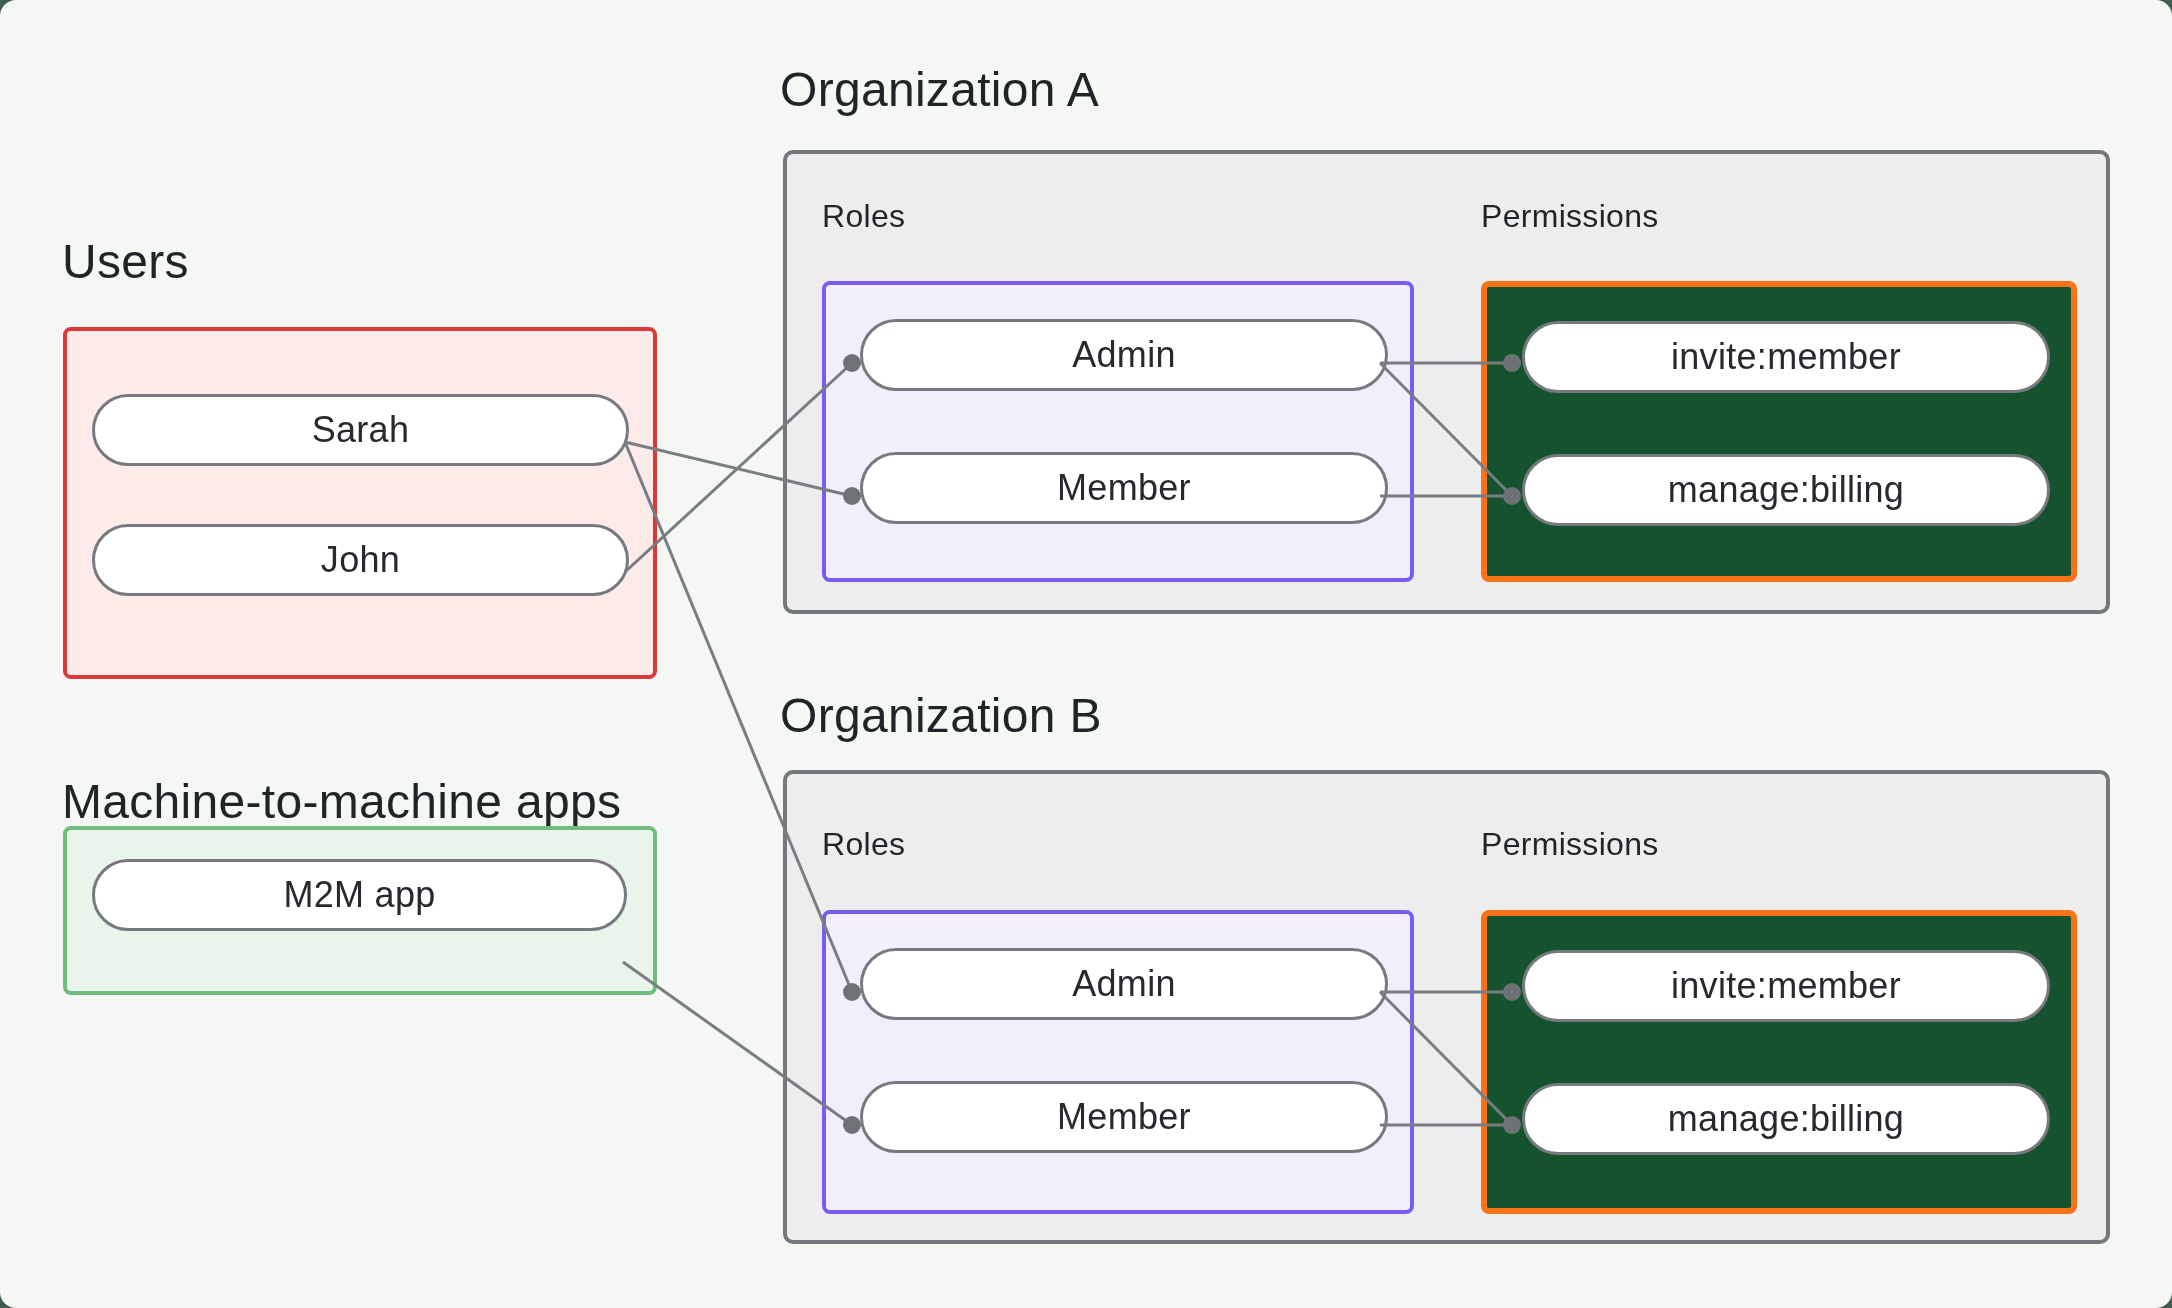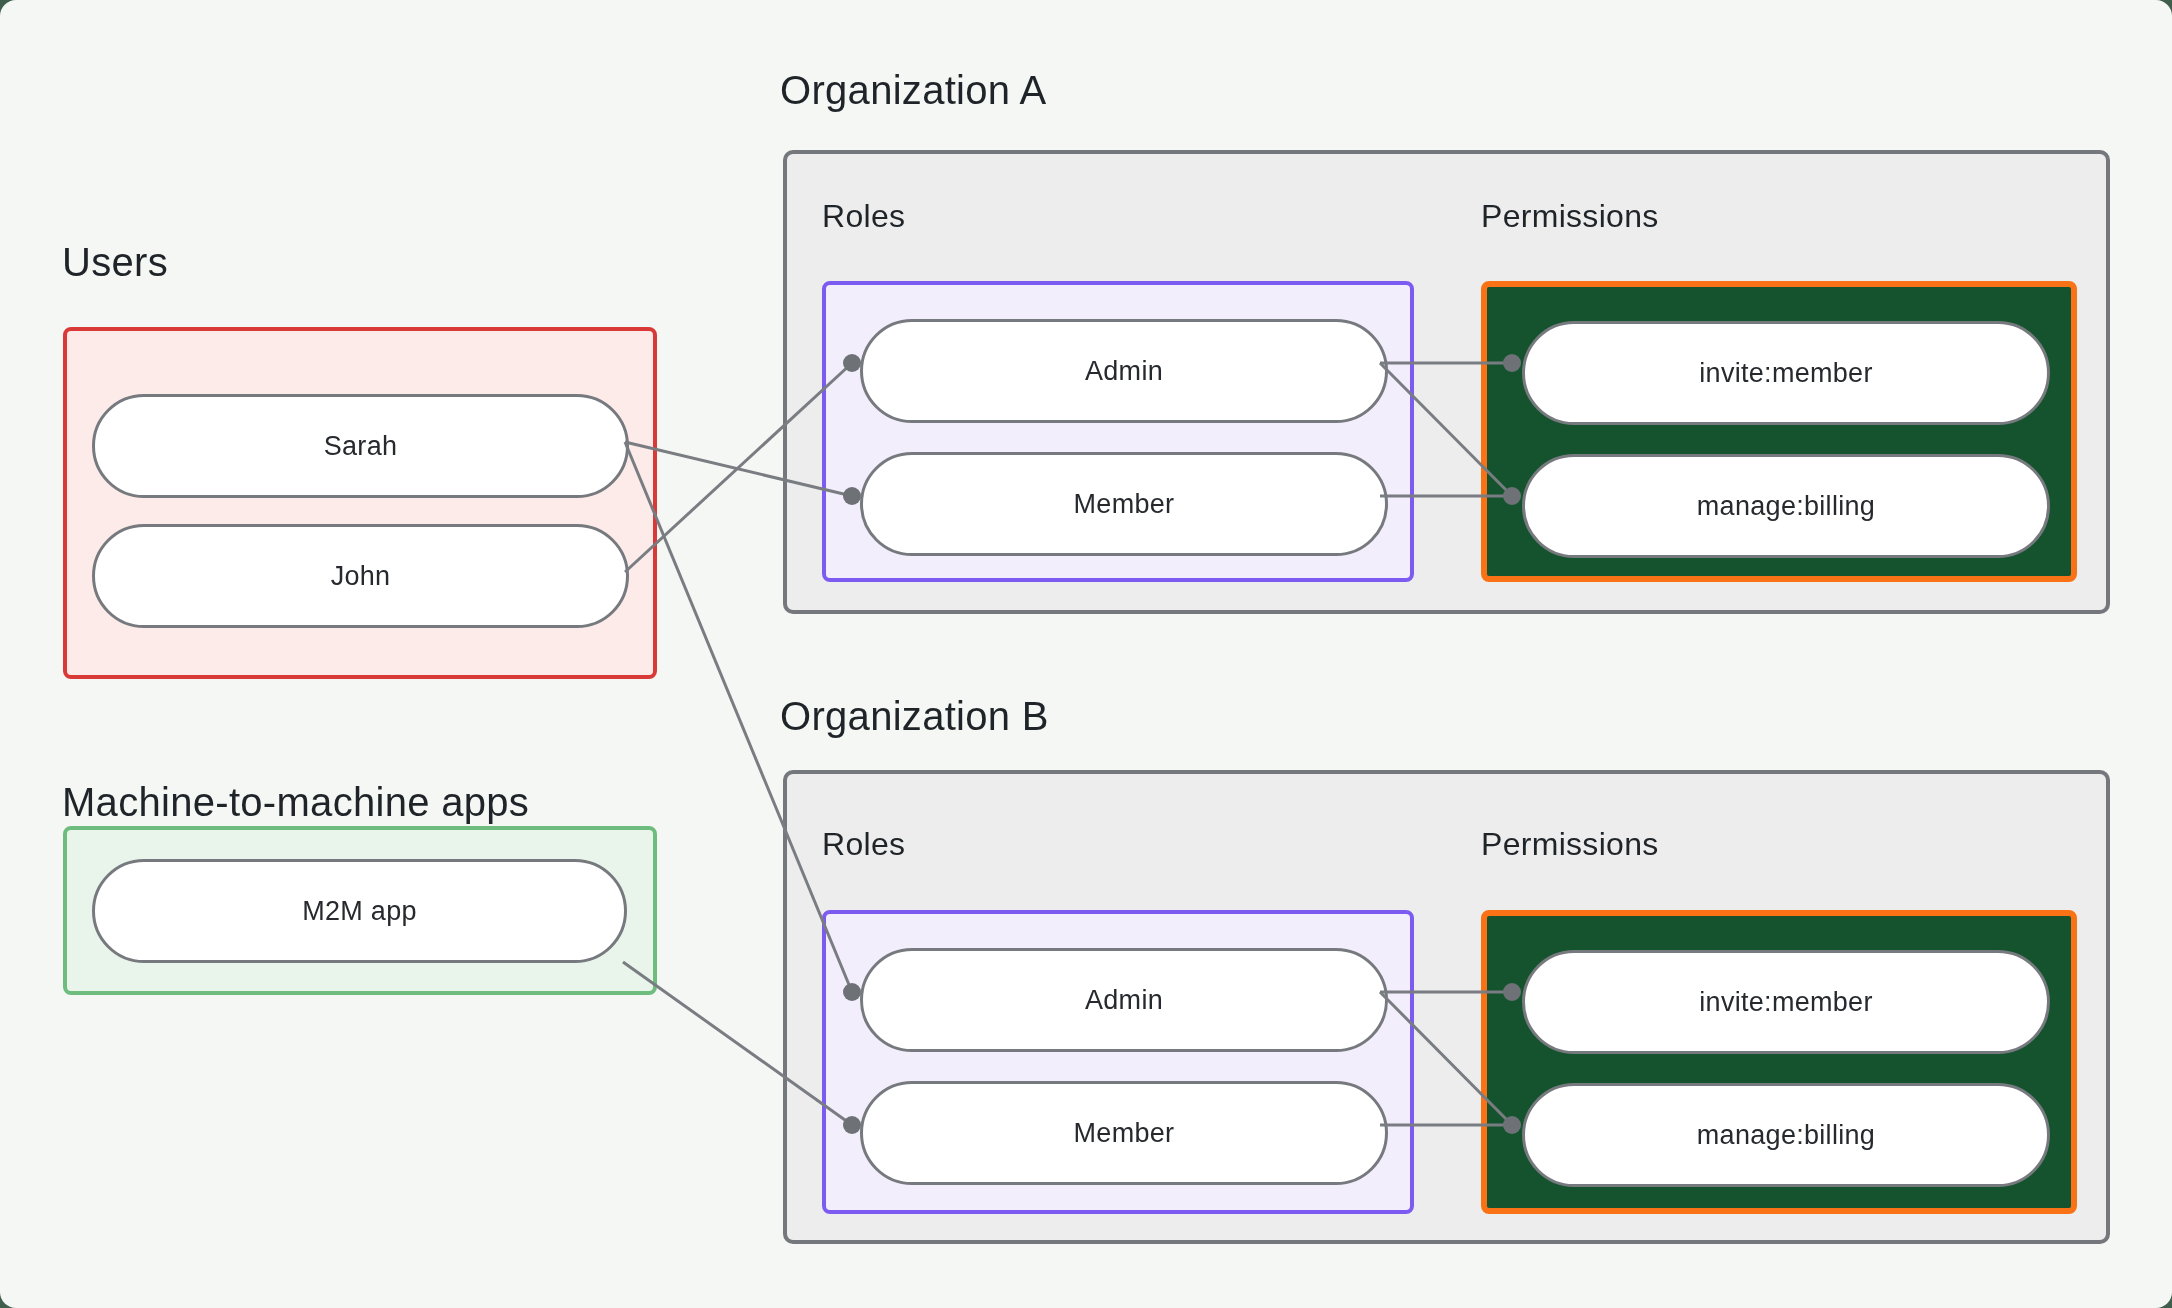--- a/index.html
+++ b/index.html
@@ -9,40 +9,40 @@
     font-family:"Liberation Sans","DejaVu Sans",sans-serif;
     position:relative;
     overflow:hidden;
   }
   .stage{
     position:absolute;left:0;top:0;width:2172px;height:1308px;
     background:#f5f7f5;border-radius:16px;
   }
   .section-label{
     position:absolute;
-    font-size:40px;line-height:48px;font-weight:500;
+    font-size:48px;line-height:48px;font-weight:500;
     color:#1f2428;letter-spacing:0.3px;white-space:nowrap;
   }
   .group-box{
     position:absolute;border-radius:8px;box-sizing:border-box;
   }
   .org-box{
     position:absolute;border:4px solid #74787c;border-radius:10px;
     background:#ededee;box-sizing:border-box;
   }
   .inner-label{
     position:absolute;
     font-size:32px;line-height:48px;font-weight:500;
     color:#1f2428;letter-spacing:0.3px;white-space:nowrap;
   }
   .pill{
-    position:absolute;height:104px;box-sizing:border-box;
+    position:absolute;height:72px;box-sizing:border-box;
     background:#ffffff;border:3px solid #76797e;border-radius:52px;
     display:flex;align-items:center;justify-content:center;
-    font-size:27px;color:#26292e;letter-spacing:0.3px;
+    font-size:36px;color:#26292e;letter-spacing:0.3px;
   }
   .users-box{left:63px;top:327px;width:594px;height:352px;border:4px solid #d93a38;background:#fcebe9;text-align:center;}
   .m2m-box{left:63px;top:826px;width:594px;height:169px;border:4px solid #6fbc7f;background:#e9f5ea;}
   .roles-box{border:4px solid #7c5cf0;background:#f3eefc;}
   .perms-box{border:6px solid #f97316;background:#14532d;padding-left:14px;}
   svg.wires{position:absolute;left:0;top:0;width:2172px;height:1308px;pointer-events:none;}
   svg.wires line{stroke:#797d82;stroke-width:3;}
   svg.wires circle{fill:#6e7277;}
 </style>
 </head>

